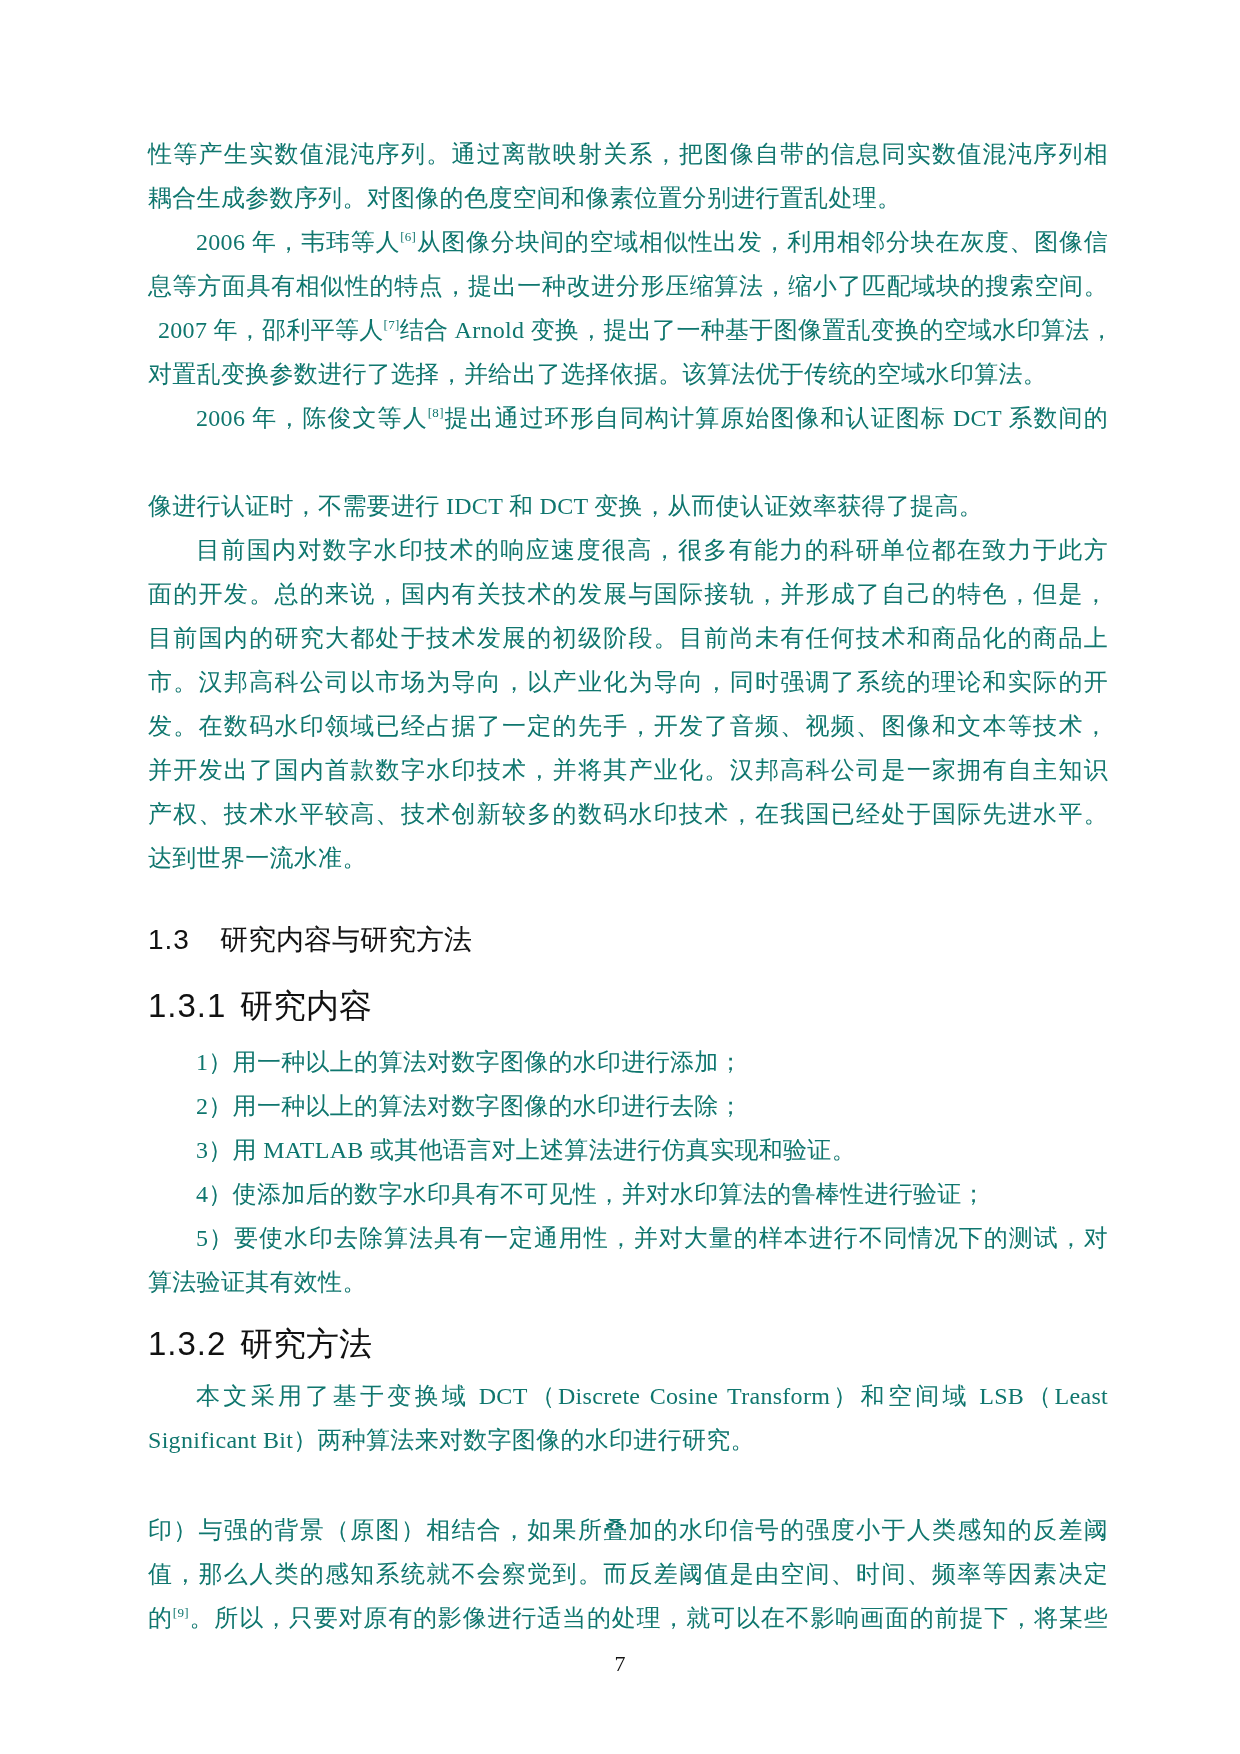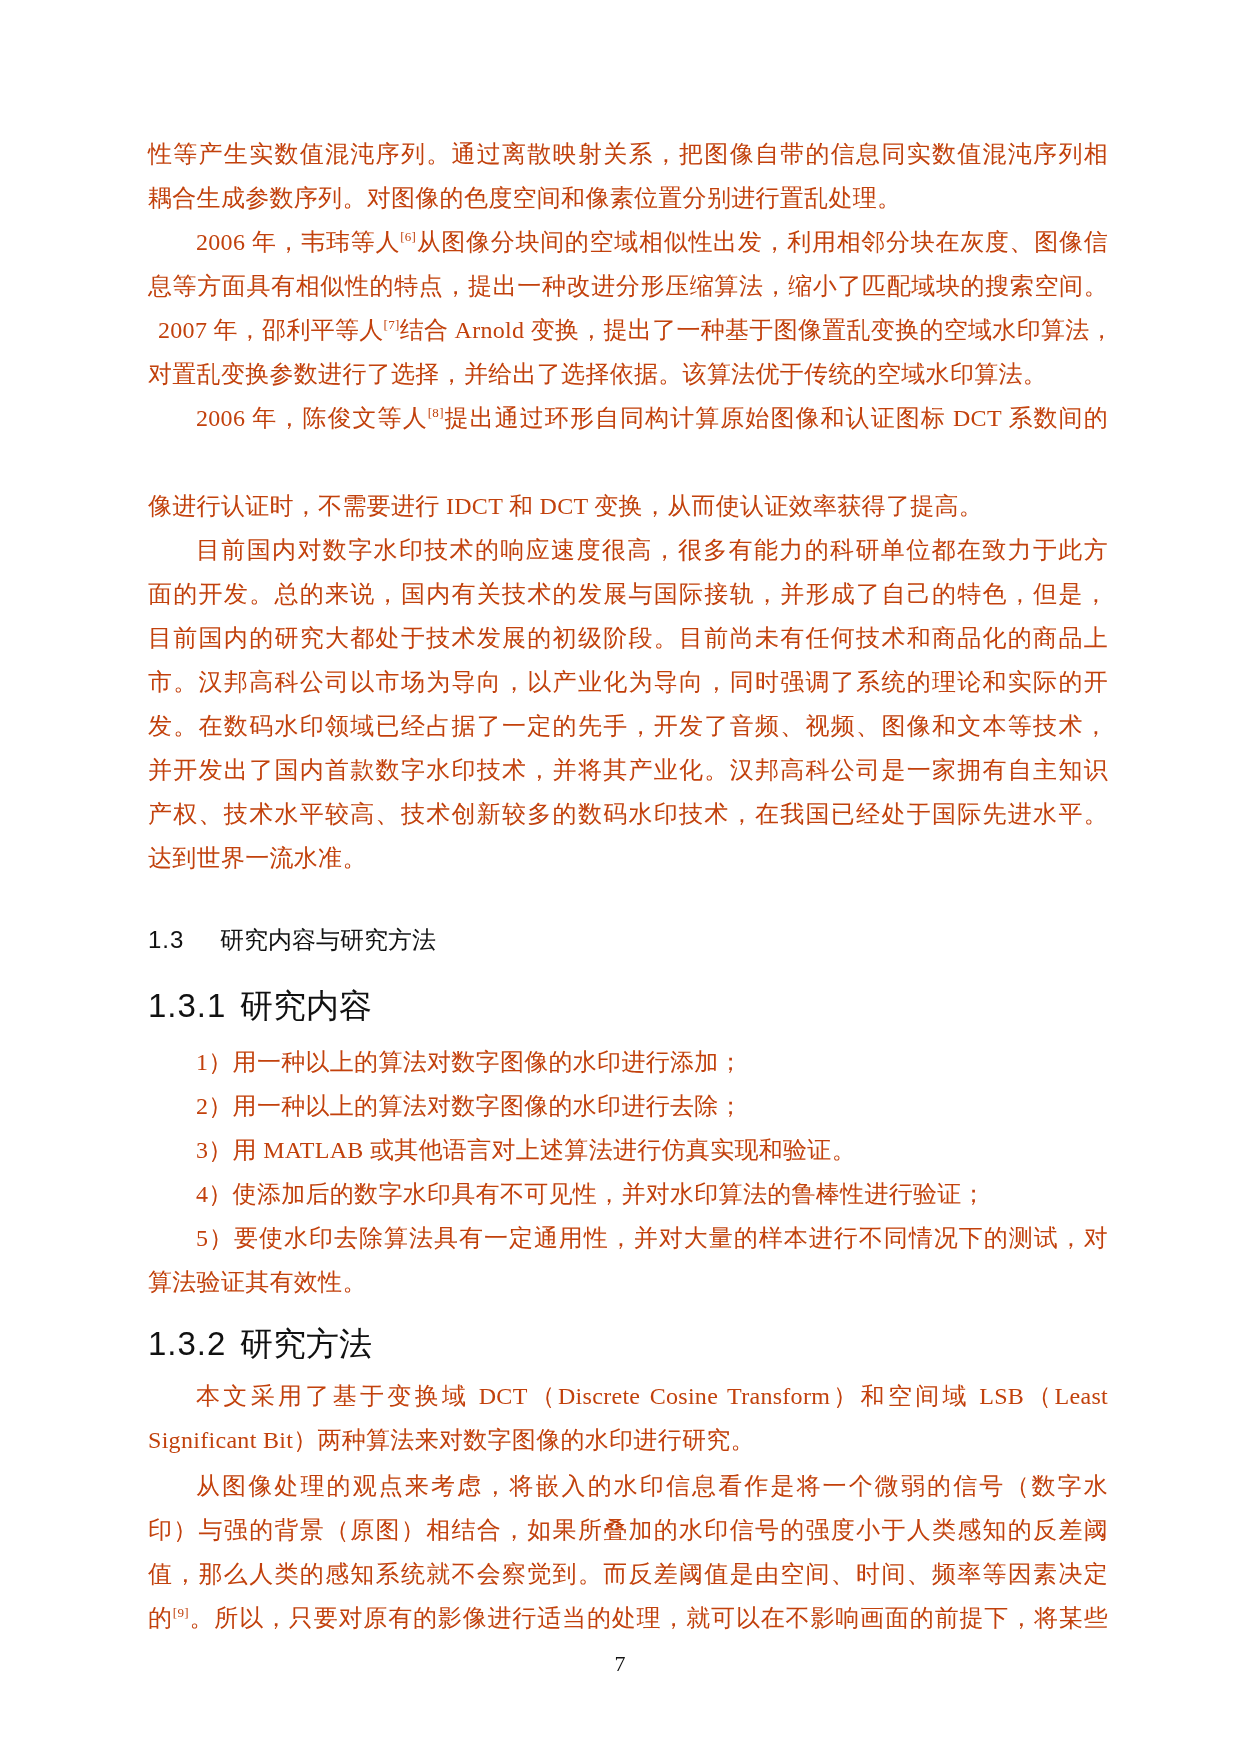--- a/index.html
+++ b/index.html
@@ -23,21 +23,21 @@
       height: 1754px;
       background: #ffffff;
     }
     .line {
       position: absolute;
       left: 148px;
       font-size: 24px;
       line-height: 32px;
       height: 32px;
       white-space: nowrap;
-      color: #c2410c;
+      color: #0f766e;
       letter-spacing: 0.3px;
     }
     .line.indent {
       left: 196px;
     }
     .line.indent-small {
       left: 158px;
     }
     .justify {
       width: 960px;
@@ -52,21 +52,21 @@
     }
     sup {
       font-size: 13px;
       vertical-align: 9px;
       line-height: 0;
     }
     .h2 {
       position: absolute;
       left: 148px;
       font-family: "Liberation Sans", "DejaVu Sans", sans-serif;
-      font-size: 24px;
+      font-size: 28px;
       line-height: 36px;
       white-space: nowrap;
       color: #111111;
     }
     .h3 {
       position: absolute;
       left: 148px;
       font-family: "Liberation Sans", "DejaVu Sans", sans-serif;
       font-size: 33px;
       line-height: 32px;
@@ -136,21 +136,20 @@
   <div class="line indent justify" style="top:1222px;">5）要使水印去除算法具有一定通用性，并对大量的样本进行不同情况下的测试，对</div>
   <div class="line" style="top:1266px;">算法验证其有效性。</div>
 
   <div class="h3" style="top:1328px;">
     <span class="num">1.3.2</span><span>研究方法</span>
   </div>
 
   <div class="line indent justify" style="top:1380px;">本文采用了基于变换域 DCT（Discrete Cosine Transform）和空间域 LSB（Least</div>
   <div class="line" style="top:1424px;">Significant Bit）两种算法来对数字图像的水印进行研究。</div>
 
-  <div class="line indent justify" style="top:1470px;">从图像处理的观点来考虑，将嵌入的水印信息看作是将一个微弱的信号（数字水</div>
   <div class="line justify" style="top:1514px;">印）与强的背景（原图）相结合，如果所叠加的水印信号的强度小于人类感知的反差阈</div>
   <div class="line justify" style="top:1558px;">值，那么人类的感知系统就不会察觉到。而反差阈值是由空间、时间、频率等因素决定</div>
   <div class="line justify" style="top:1602px;">
     <span>的</span><sup>[9]</sup><span>。所以，只要对原有的影像进行适当的处理，就可以在不影响画面的前提下，将某些</span>
   </div>
 
   <div class="page-number" style="top:1650px;">7</div>
 
 </div>
 

